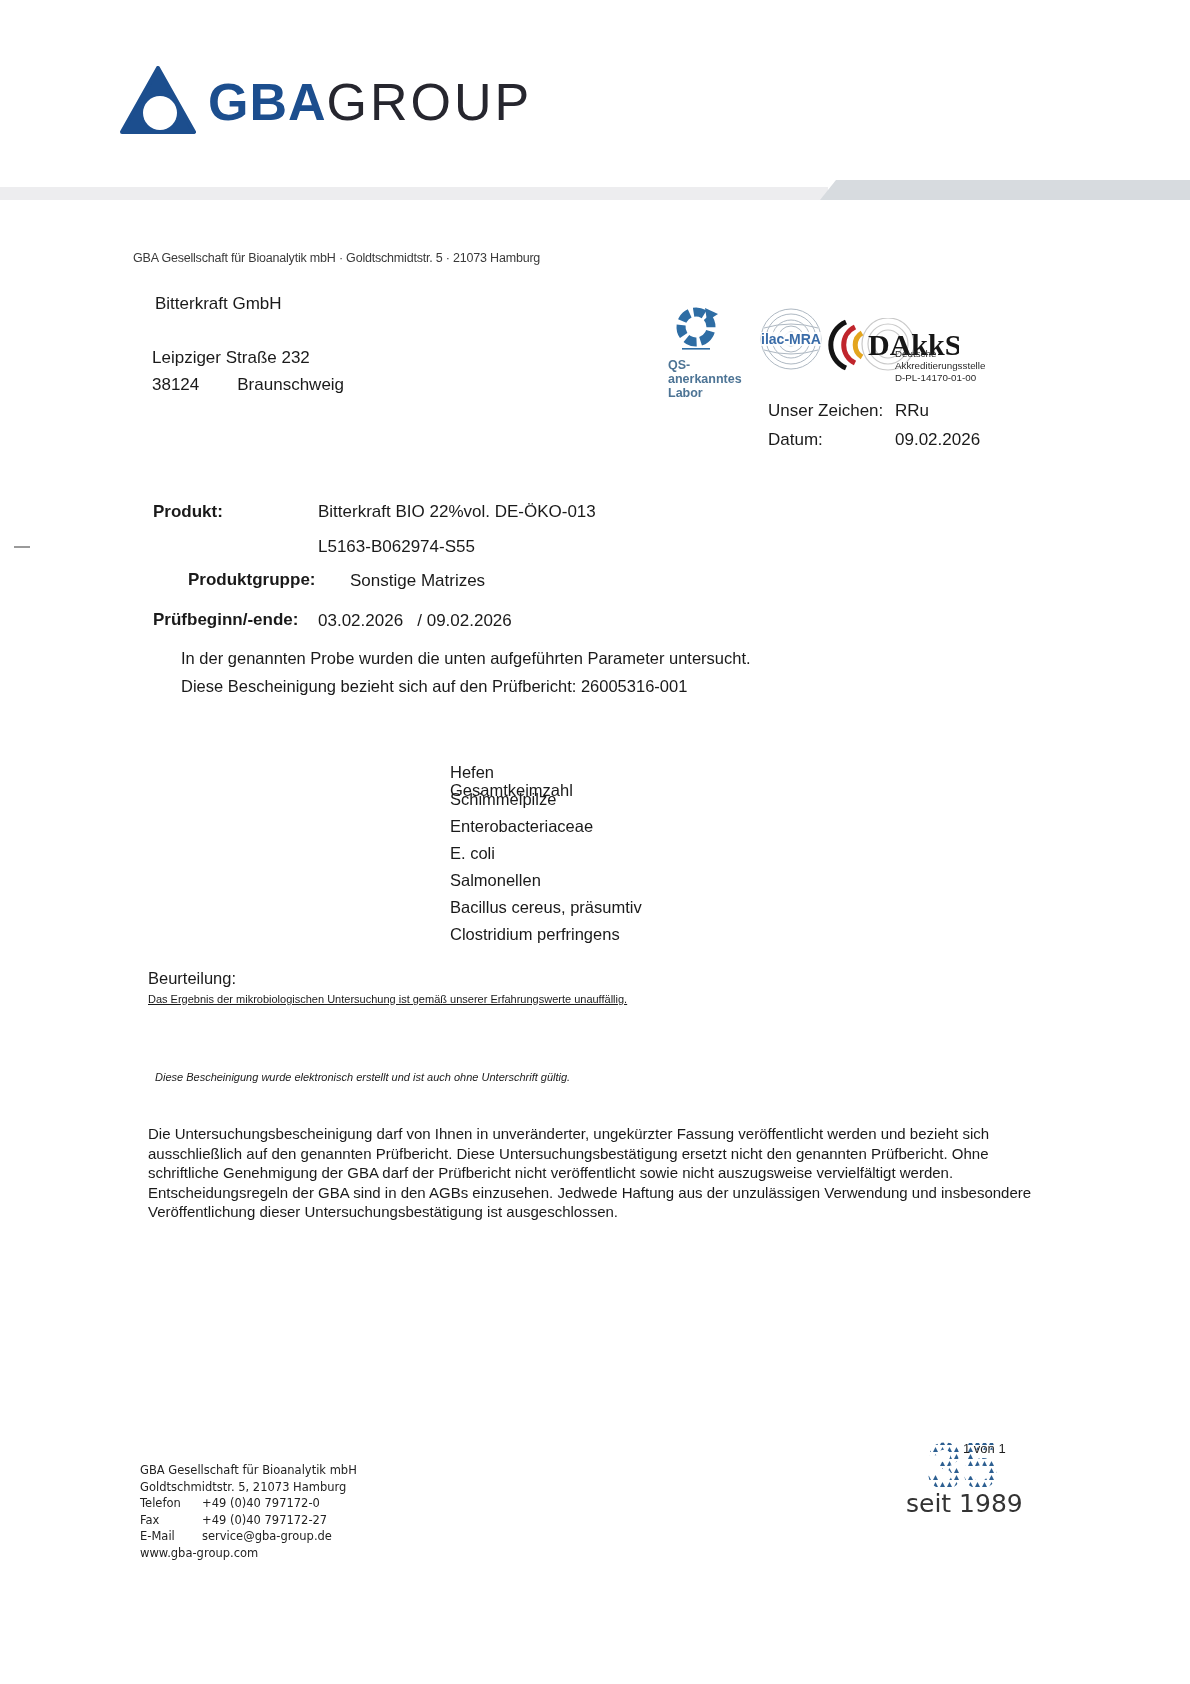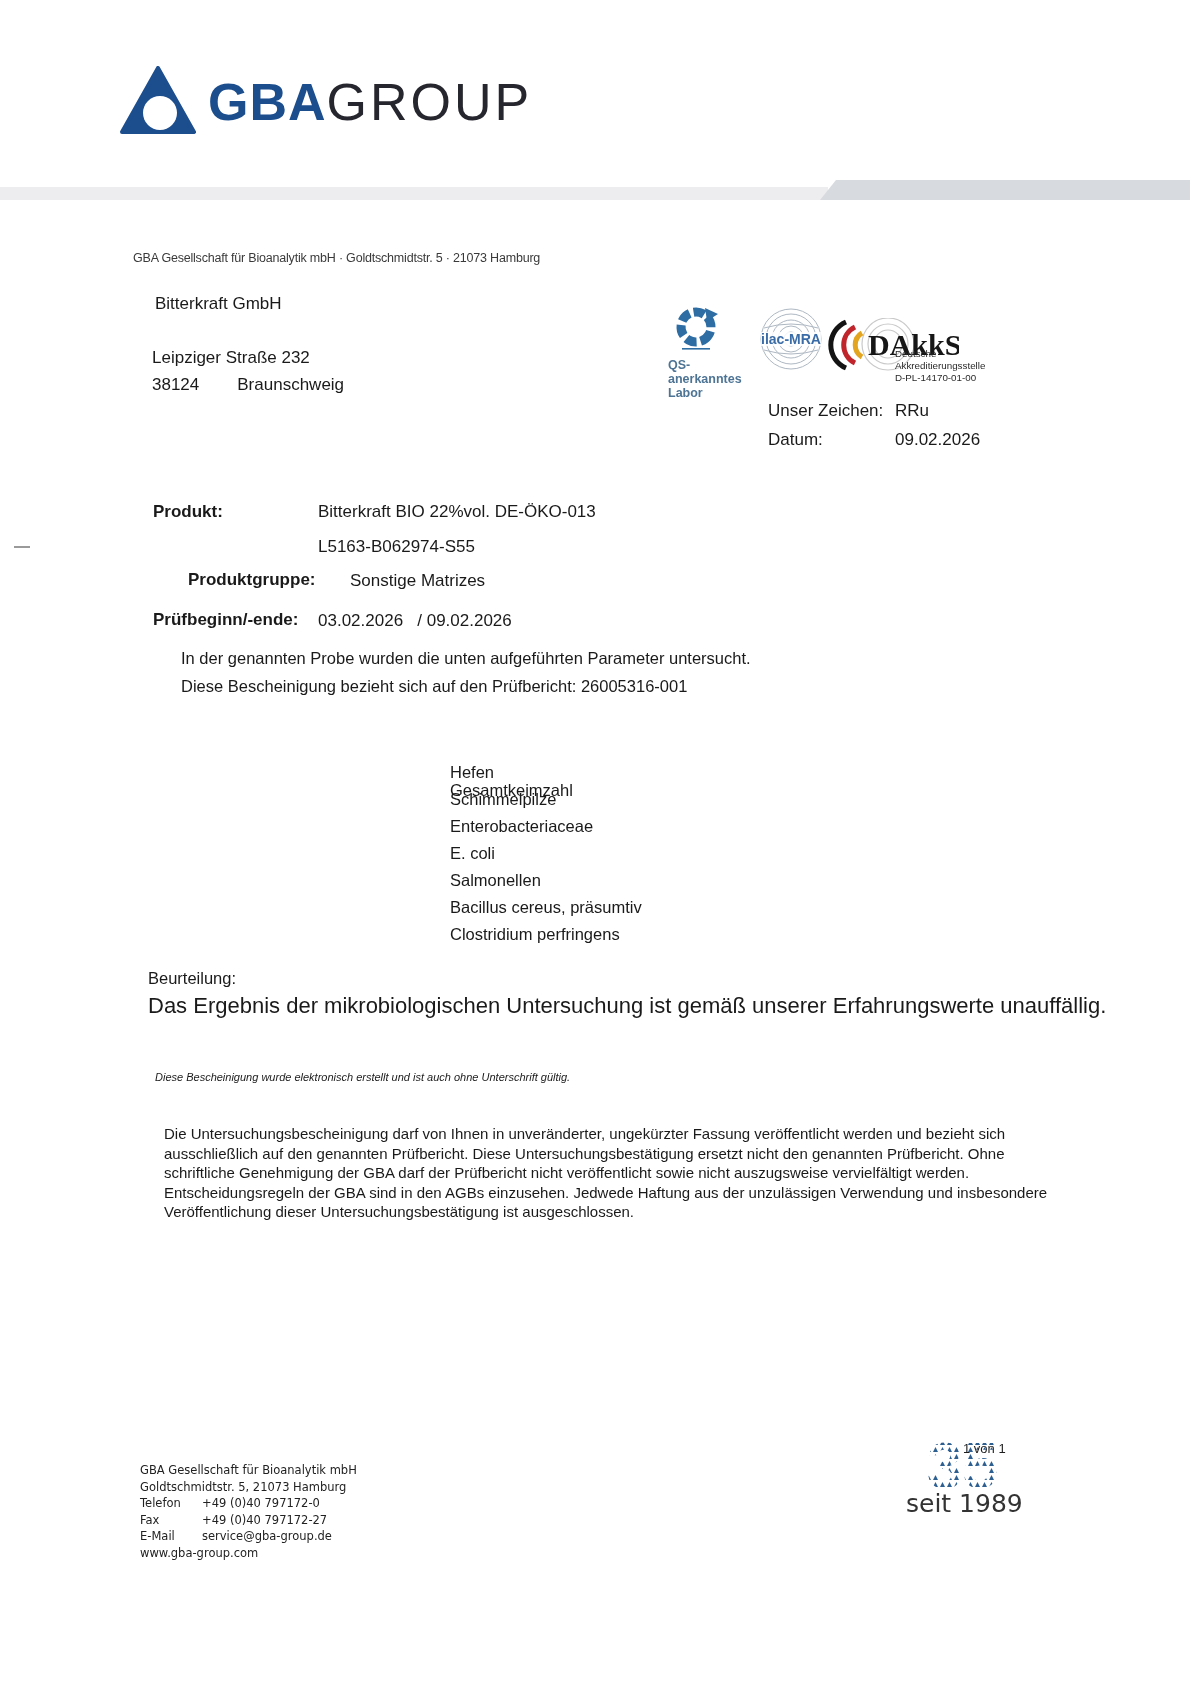--- a/index.html
+++ b/index.html
@@ -38,26 +38,26 @@
   .doc-title{left:0;top:458px;width:1078px;text-align:center;font-size:21px;font-weight:700;}
 
   .fld-label{position:absolute;left:153px;font-size:17px;font-weight:700;}
   .fld-value{position:absolute;left:318px;font-size:17px;white-space:pre;}
 
   .intro{left:153px;font-size:16.5px;margin-left:28px;}
 
   .param{left:450px;font-size:16.5px;}
 
   .assess-label{left:148px;top:969px;font-size:16.5px;}
-  .assess-text{left:148px;top:993px;font-size:22px;}
+  .assess-text{left:148px;top:993px;font-size:11px;text-decoration:underline;}
 
   .note-italic{left:155px;top:1071px;font-size:11px;font-style:italic;}
 
   .disclaimer{left:148px;top:1124px;font-size:15px;line-height:19.5px;}
-  .disclaimer div{white-space:nowrap;margin-left:16px;}
+  .disclaimer div{white-space:nowrap;}
 
   .fold-mark{left:14px;top:546px;width:16px;height:2px;background:#9a9a9a;}
 
   
   .footer{font-family:"DejaVu Sans",sans-serif;font-size:11.5px;line-height:16.5px;color:#222;}
   .f-col1{left:140px;top:1462px;}
   .f-col2{left:578px;top:1462px;}
   .f-col3{left:755px;top:1462px;}
   .f-lrow .f-lab{display:inline-block;width:62px;}
   .page-indicator{left:963px;top:1441px;font-size:13px;color:#1e1e1e;z-index:3;}

